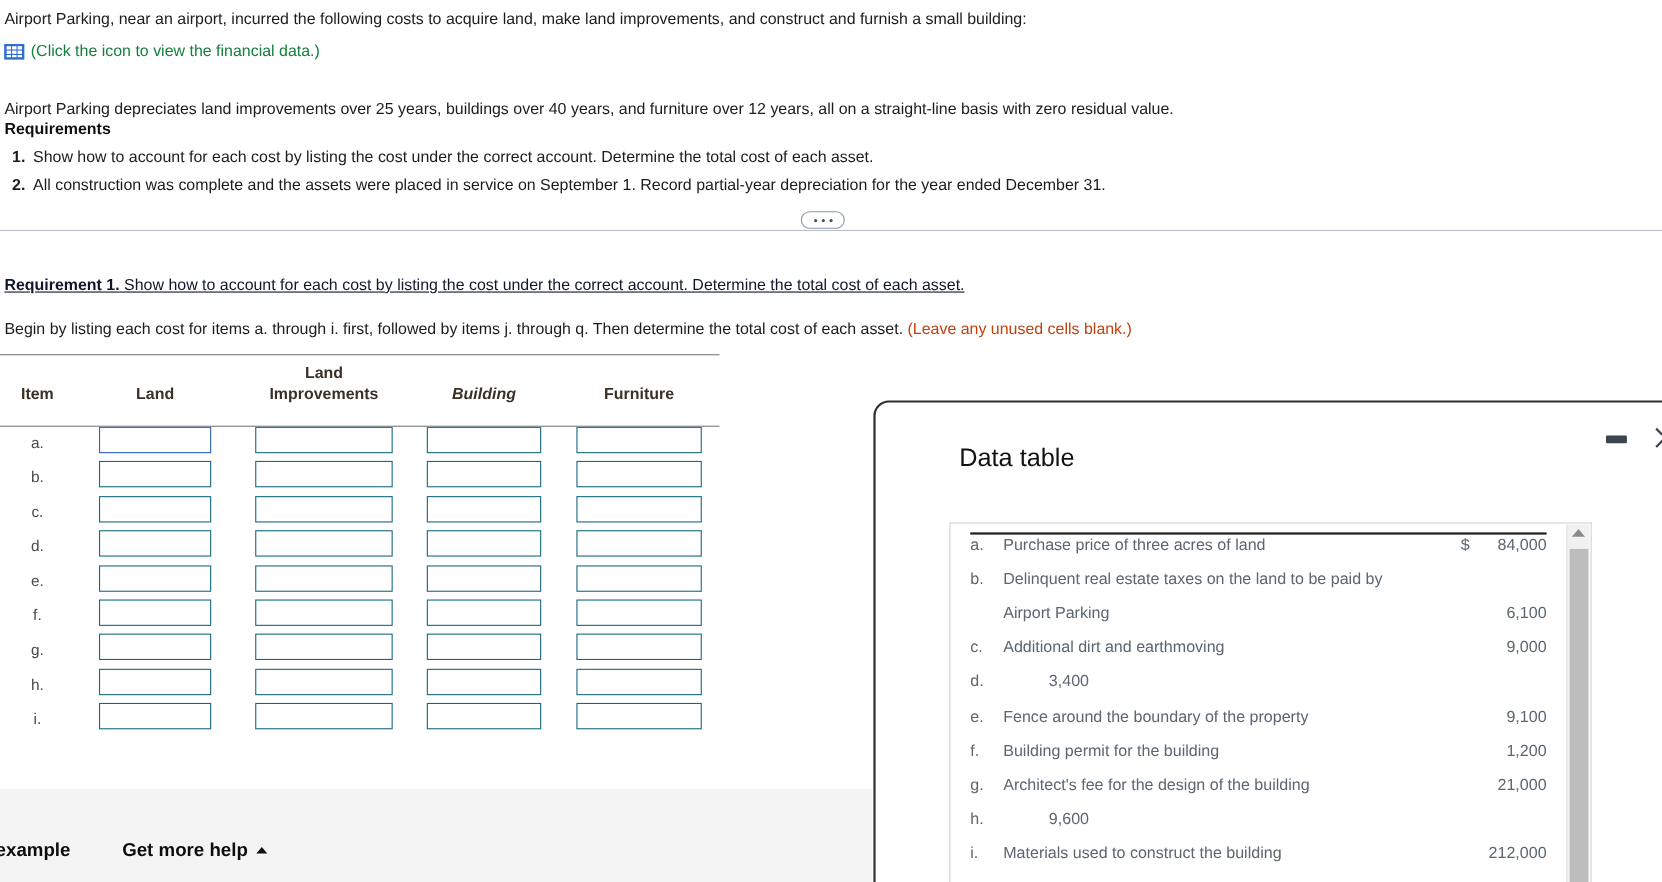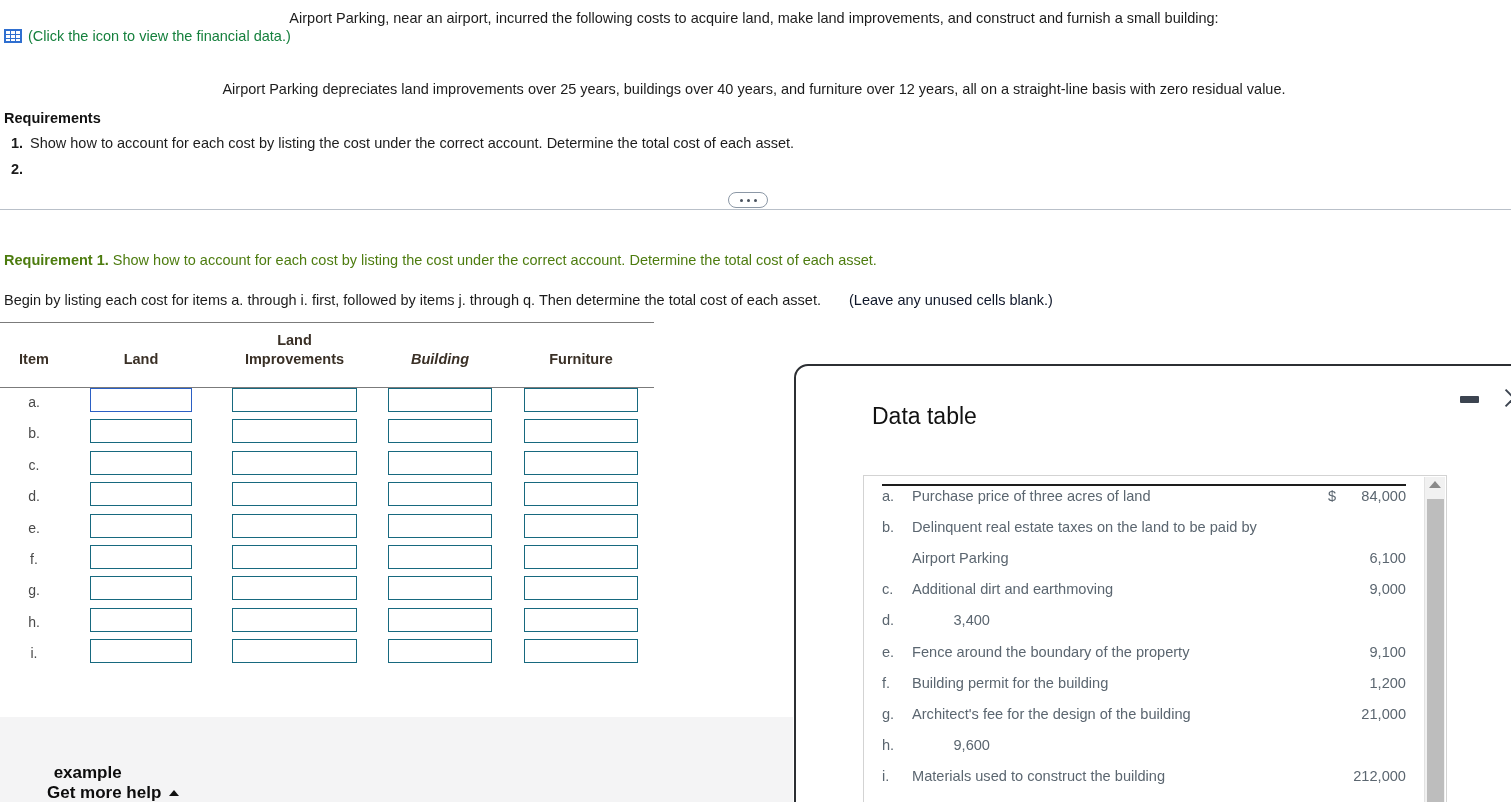--- a/index.html
+++ b/index.html
@@ -6,26 +6,26 @@
   html, body {
     margin: 0; padding: 0;
     width: 1511px; height: 802px;
     background: #ffffff;
     font-family: "Liberation Sans", sans-serif;
     overflow: hidden;
   }
   #root { position: relative; width: 1511px; height: 802px; background: #fff; }
 
   
-  .stmt { position: absolute; left: 4px; top: 8px; width: 1500px; text-align: center; }
+  .stmt { position: absolute; left: 4px; top: 8px; width: 1500px; }
   .stmt-line {
     font-size: 14.5px; color: #1c1c1c; line-height: 20px;
     white-space: nowrap;
   }
-  .icon-row { display: flex; align-items: center; gap: 6px; }
+  .icon-row { display: flex; align-items: center; gap: 6px; margin-top: 11px; }
   .grid-icon {
     width: 18px; height: 14px; flex: 0 0 auto;
     background: #2f6fd0; border: 1px solid #2f6fd0;
     display: grid; grid-template-columns: repeat(3,1fr); grid-template-rows: 3px 1fr 1fr;
     gap: 1.3px; padding: 1px;
   }
   .grid-icon i { background: #ffffff; display: block; }
   .green-link { color: #15803d; font-size: 14.5px; }
   .stmt-para { margin-top: 35px; }
 
@@ -42,24 +42,24 @@
   .dots-btn {
     position: absolute; left: 728px; top: 192px;
     width: 40px; height: 16px; border-radius: 9px;
     border: 1px solid #8c98a6; background: #fff;
     display: flex; align-items: center; justify-content: center; gap: 4px;
   }
   .dots-btn span { width: 3px; height: 3px; border-radius: 50%; background: #49525e; display: block; }
 
   
   .r1 { position: absolute; left: 4px; top: 252px; width: 1400px; }
-  .r1-head { font-size: 14.5px; color: #4d7c0f; white-space: nowrap; }
+  .r1-head { font-size: 14.5px; color: #0f172a; white-space: nowrap; text-decoration: underline; }
   .r1-head b { font-weight: bold; }
   .r1-sub { font-size: 14.5px; color: #1c1c1c; margin-top: 24px; white-space: nowrap; }
-  .r1-sub .hint { color: #0f172a; margin-left: 24px; }
+  .r1-sub .hint { color: #c2410c; }
 
   
   .ans-table { position: absolute; left: 0px; top: 322px; width: 654px; }
   .ans-table .topline { height: 1px; background: #7b7b7b; width: 654px; }
   .ans-head { position: relative; height: 64px; }
   .grp-land {
     position: absolute; top: 9px; left: 232px; width: 125px; text-align: center;
     font-size: 14.5px; font-weight: bold; color: #3a3026;
   }
   .hdr-row { position: absolute; bottom: 16px; left: 0; width: 654px; height: 20px; }
@@ -86,21 +86,21 @@
   .c-land { left: 90px; width: 102px; }
   .c-landimp { left: 232px; width: 125px; }
   .c-building { left: 388px; width: 104px; }
   .c-furn { left: 524px; width: 114px; }
 
   
   .footer {
     position: absolute; left: 0; top: 717px; width: 793px; height: 85px;
     background: #f4f4f5;
   }
-  .footer-inner { position: absolute; top: 46px; left: 0; display: flex; align-items: center; flex-direction: column; }
+  .footer-inner { position: absolute; top: 46px; left: 0; display: flex; align-items: center; }
   .foot-example {
     font-size: 17px; font-weight: bold; color: #0d0d0d; margin-left: -4px;
   }
   .foot-help {
     font-size: 17px; font-weight: bold; color: #0d0d0d; margin-left: 47px;
     display: flex; align-items: center; gap: 8px;
   }
   .caret-up {
     width: 0; height: 0; border-left: 5px solid transparent; border-right: 5px solid transparent;
     border-bottom: 6px solid #111; display: inline-block;
@@ -189,20 +189,21 @@
   </div>
 
   <div class="req-block">
     <div class="req-title">Requirements</div>
     <div class="req-item">
       <span class="req-num">1.</span>
       <span class="req-text">Show how to account for each cost by listing the cost under the correct account. Determine the total cost of each asset.</span>
     </div>
     <div class="req-item">
       <span class="req-num">2.</span>
+      <span class="req-text">All construction was complete and the assets were placed in service on September 1. Record partial-year depreciation for the year ended December 31.</span>
     </div>
   </div>
 
   <div class="divider">
     <div class="rule"></div>
   </div>
   <div class="dots-btn">
     <span></span>
     <span></span>
     <span></span>

